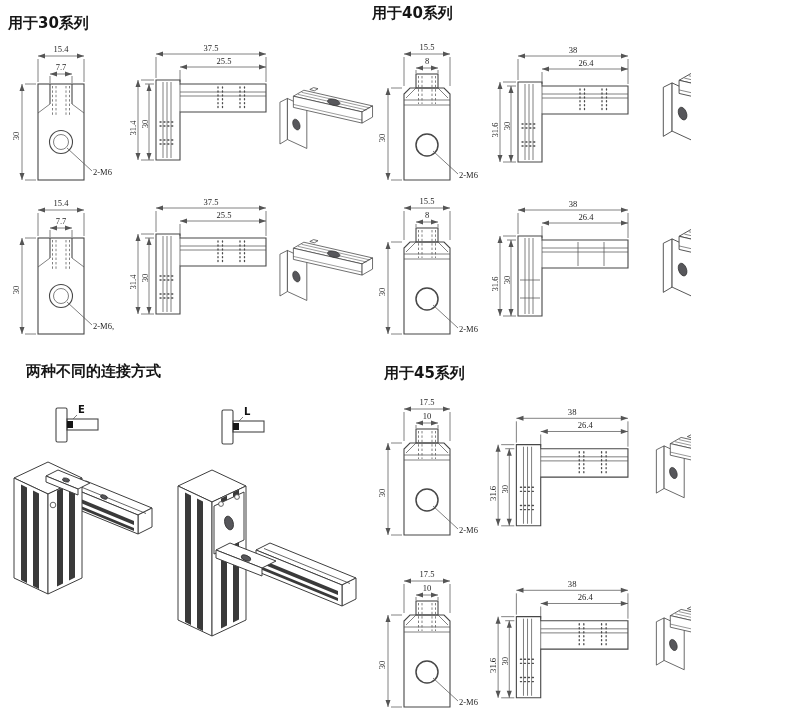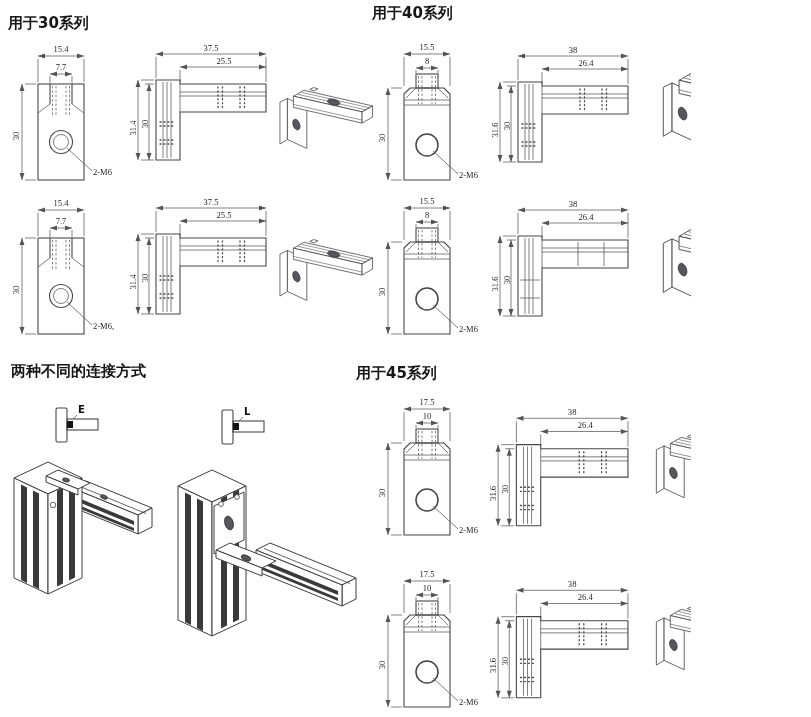--- a/index.html
+++ b/index.html
@@ -37,22 +37,22 @@
           <path d="M0.5,0.5 L7.5,3 L0.5,5.5 Z" fill="#555"></path>
         </marker>
       <marker id="as" viewBox="0 0 8 6" markerWidth="8" markerHeight="6" refX="0.5" refY="3" orient="auto" markerUnits="userSpaceOnUse">
           <path d="M7.5,0.5 L0.5,3 L7.5,5.5 Z" fill="#555"></path>
         </marker>
     </defs>
   </svg>
 
   <div class="heading" style="left:8px;top:14px">用于30系列</div>
   <div class="heading" style="left:372px;top:4px">用于40系列</div>
-  <div class="heading" style="left:11px;top:362px">两种不同的连接方式</div>
-  <div class="heading" style="left:356px;top:364px">用于45系列</div>
+  <div class="heading" style="left:26px;top:362px">两种不同的连接方式</div>
+  <div class="heading" style="left:384px;top:364px">用于45系列</div>
 
   <svg class="fig" style="left:8px;top:38px" width="118" height="150" viewBox="0 0 118 150">
     <line class="ext" x1="30" y1="21" x2="30" y2="44"></line>
       <line class="ext" x1="76" y1="21" x2="76" y2="44"></line>
     <line class="dim" x1="30" y1="18" x2="76" y2="18" marker-start="url(#as)" marker-end="url(#ae)"></line>
     <text class="t" x="53" y="14">15.4</text>
     <line class="ext" x1="42" y1="38" x2="42" y2="45"></line>
       <line class="ext" x1="64" y1="38" x2="64" y2="45"></line>
     <line class="dim" x1="42" y1="36" x2="64" y2="36" marker-start="url(#as)" marker-end="url(#ae)"></line>
     <text class="t" x="53" y="32">7.7</text>

